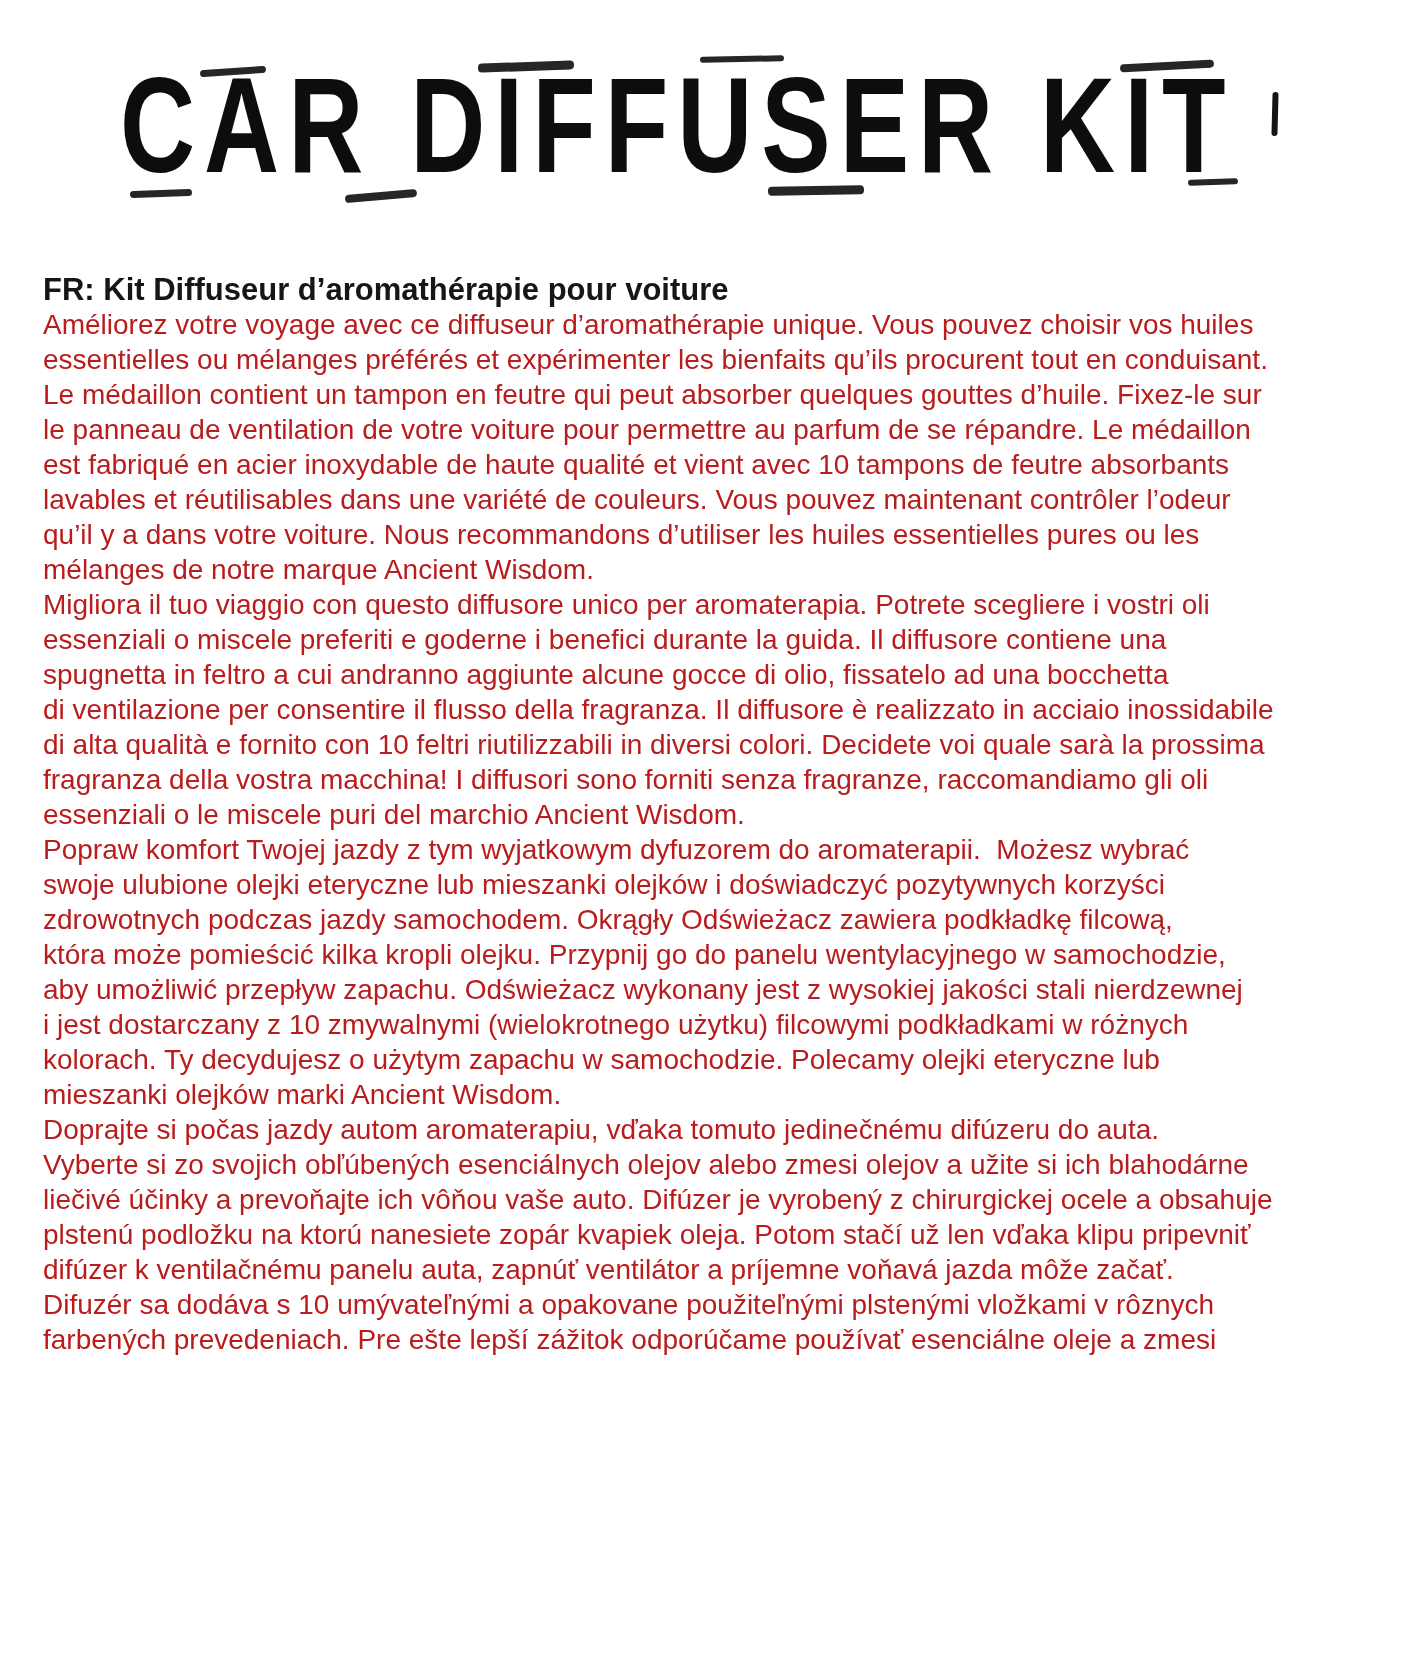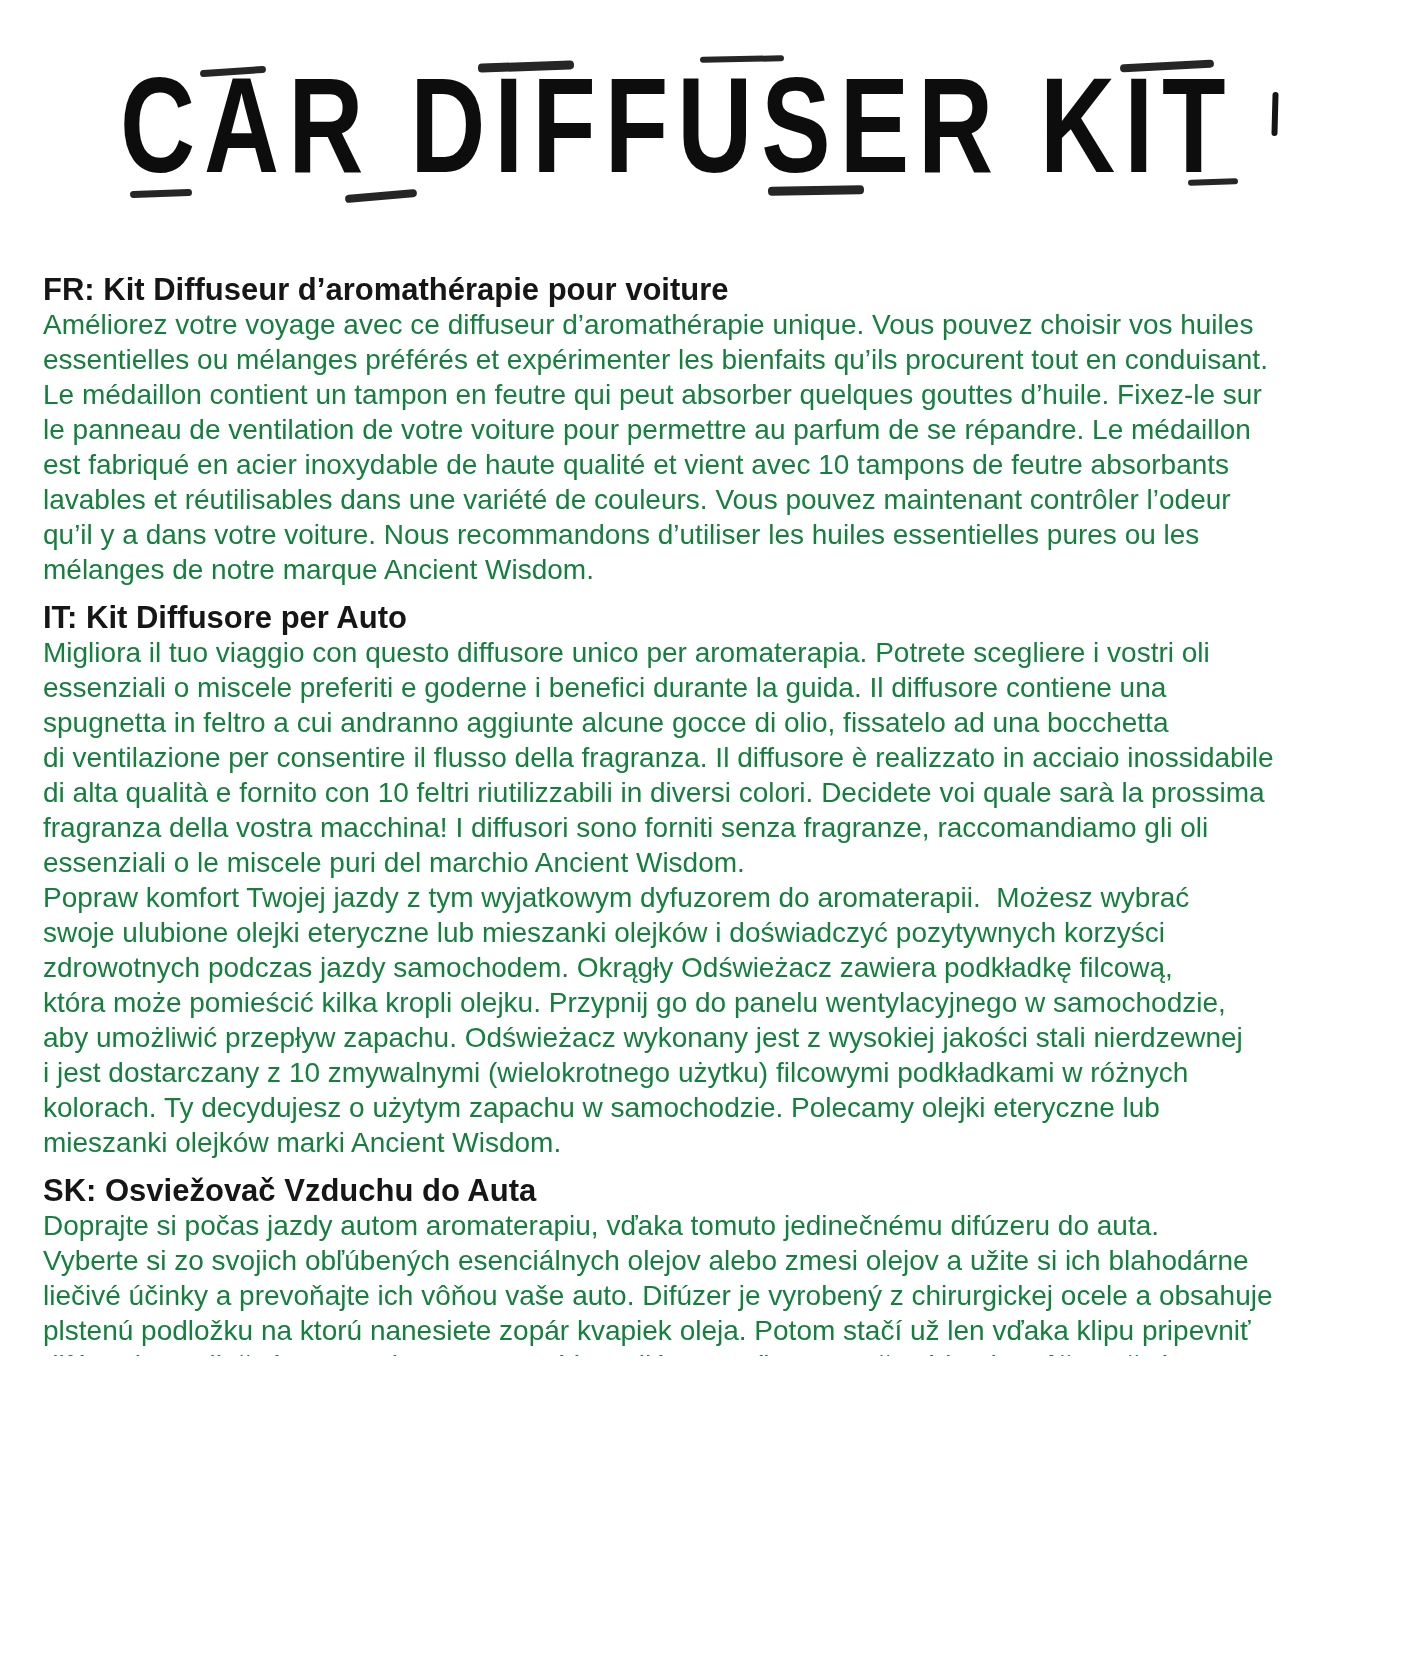--- a/index.html
+++ b/index.html
@@ -65,21 +65,21 @@
     font-size: 31px;
     line-height: 35px;
     font-weight: bold;
     margin: 13px 0 0 0;
     color: #161616;
   }
   .content section:first-child h2 { margin-top: 0; }
   .content p {
     margin: 0;
     white-space: pre;     
-    color: #15803d;
+    color: #b91c1c;
   }
 </style>
 </head>
 <body>
 
 <div class="page">
 
   <h1 class="title">CAR DIFFUSER KIT</h1>
   <div class="stray-tick"></div>
 
@@ -100,21 +100,20 @@
 essentielles ou mélanges préférés et expérimenter les bienfaits qu’ils procurent tout en conduisant.
 Le médaillon contient un tampon en feutre qui peut absorber quelques gouttes d’huile. Fixez-le sur
 le panneau de ventilation de votre voiture pour permettre au parfum de se répandre. Le médaillon
 est fabriqué en acier inoxydable de haute qualité et vient avec 10 tampons de feutre absorbants
 lavables et réutilisables dans une variété de couleurs. Vous pouvez maintenant contrôler l’odeur
 qu’il y a dans votre voiture. Nous recommandons d’utiliser les huiles essentielles pures ou les
 mélanges de notre marque Ancient Wisdom.</p>
     </section>
 
     <section>
-      <h2>IT: Kit Diffusore per Auto</h2>
       <p>Migliora il tuo viaggio con questo diffusore unico per aromaterapia. Potrete scegliere i vostri oli
 essenziali o miscele preferiti e goderne i benefici durante la guida. Il diffusore contiene una
 spugnetta in feltro a cui andranno aggiunte alcune gocce di olio, fissatelo ad una bocchetta
 di ventilazione per consentire il flusso della fragranza. Il diffusore è realizzato in acciaio inossidabile
 di alta qualità e fornito con 10 feltri riutilizzabili in diversi colori. Decidete voi quale sarà la prossima
 fragranza della vostra macchina! I diffusori sono forniti senza fragranze, raccomandiamo gli oli
 essenziali o le miscele puri del marchio Ancient Wisdom.</p>
     </section>
 
     <section>
@@ -122,21 +121,20 @@
 swoje ulubione olejki eteryczne lub mieszanki olejków i doświadczyć pozytywnych korzyści
 zdrowotnych podczas jazdy samochodem. Okrągły Odświeżacz zawiera podkładkę filcową,
 która może pomieścić kilka kropli olejku. Przypnij go do panelu wentylacyjnego w samochodzie,
 aby umożliwić przepływ zapachu. Odświeżacz wykonany jest z wysokiej jakości stali nierdzewnej
 i jest dostarczany z 10 zmywalnymi (wielokrotnego użytku) filcowymi podkładkami w różnych
 kolorach. Ty decydujesz o użytym zapachu w samochodzie. Polecamy olejki eteryczne lub
 mieszanki olejków marki Ancient Wisdom.</p>
     </section>
 
     <section>
-      <h2>SK: Osviežovač Vzduchu do Auta</h2>
       <p>Doprajte si počas jazdy autom aromaterapiu, vďaka tomuto jedinečnému difúzeru do auta.
 Vyberte si zo svojich obľúbených esenciálnych olejov alebo zmesi olejov a užite si ich blahodárne
 liečivé účinky a prevoňajte ich vôňou vaše auto. Difúzer je vyrobený z chirurgickej ocele a obsahuje
 plstenú podložku na ktorú nanesiete zopár kvapiek oleja. Potom stačí už len vďaka klipu pripevniť
 difúzer k ventilačnému panelu auta, zapnúť ventilátor a príjemne voňavá jazda môže začať.
 Difuzér sa dodáva s 10 umývateľnými a opakovane použiteľnými plstenými vložkami v rôznych
 farbených prevedeniach. Pre ešte lepší zážitok odporúčame používať esenciálne oleje a zmesi
 esenciálnych olejov značky Ancient Wisdom.</p>
     </section>
 

